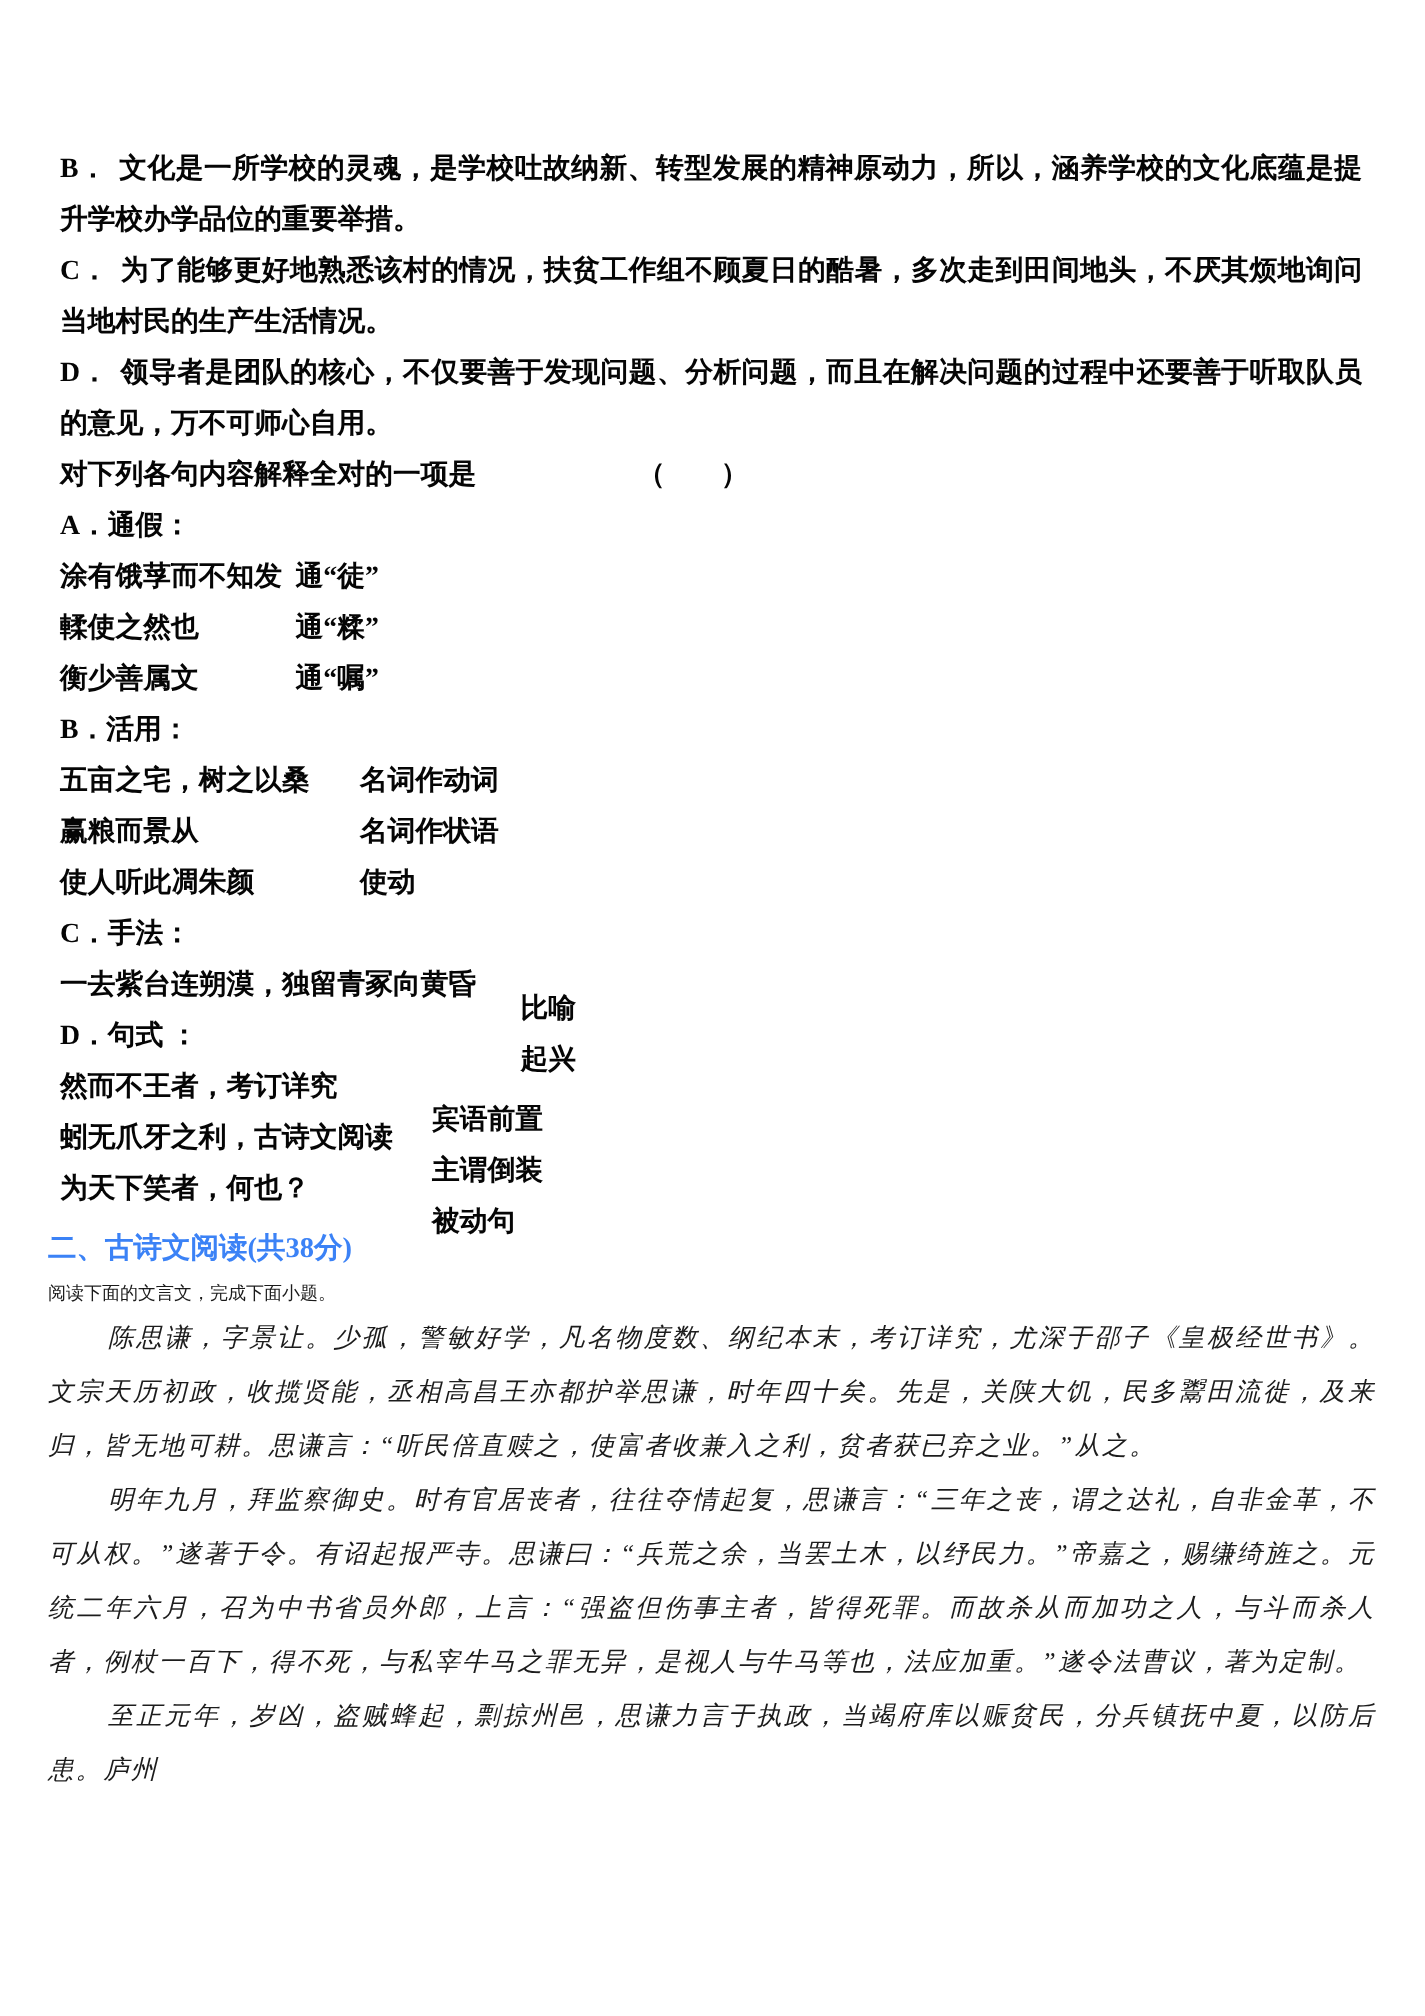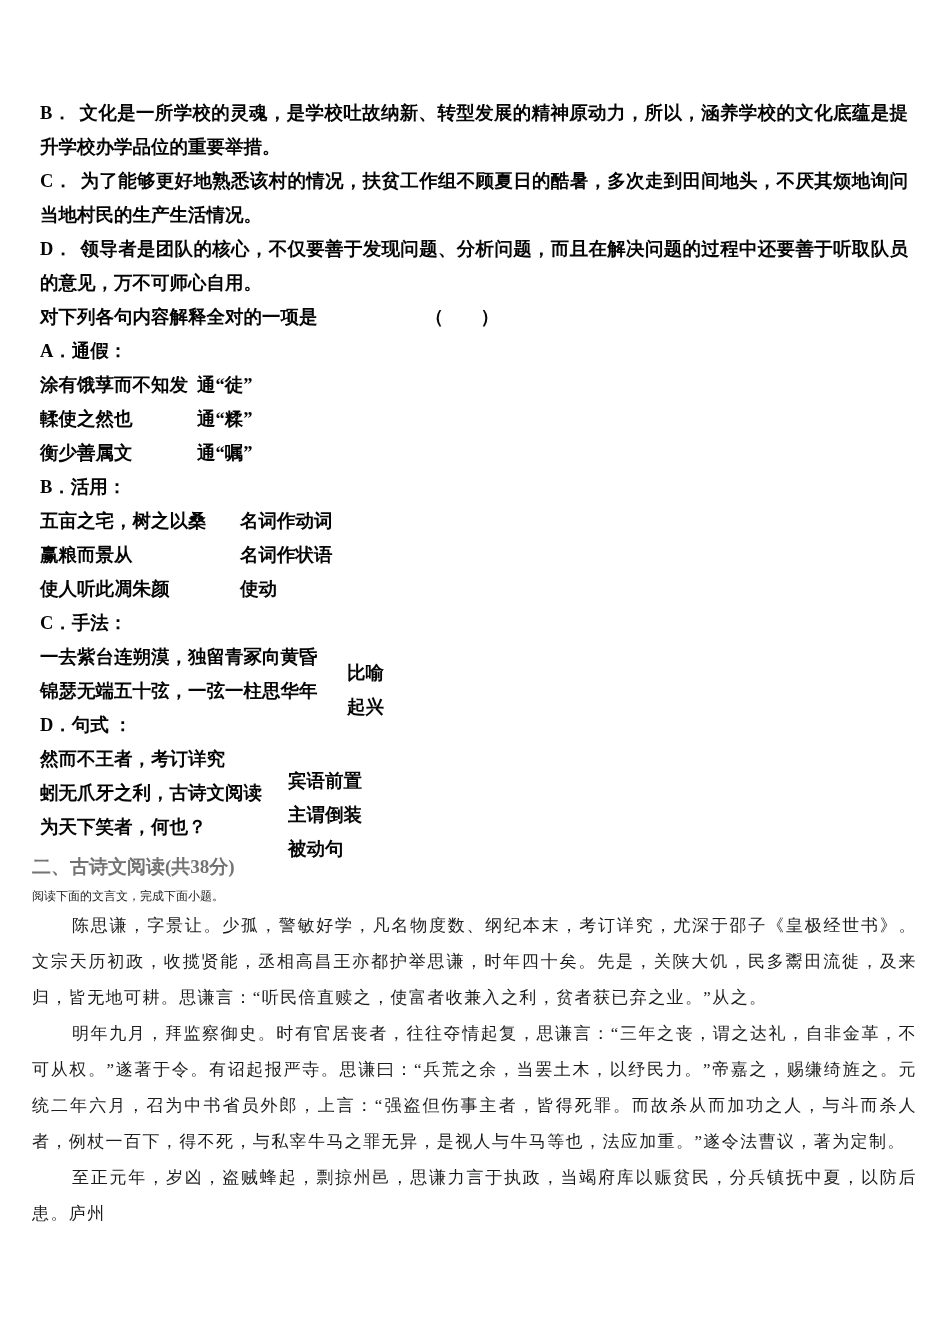--- a/index.html
+++ b/index.html
@@ -34,38 +34,38 @@
   .gb .c2 { left: 200px; }
   .gc .c2 { left: 307px; margin-top: 16px; }
   .gd .c2 { left: 248px; margin-top: 22px; }
   
   .sec2 { padding: 0 33px 0 32px; }
   .sec2-heading {
     margin-top: 6px;
     font-weight: 700;
     font-size: 19px;
     line-height: 34px;
-    color: #737373;
+    color: #3b82f6;
   }
   .sec2-intro {
     font-weight: 400;
     font-size: 12px;
     line-height: 24px;
     color: #1a1a1a;
   }
   .passage {
     margin-top: 0;
     font-weight: 400;
     font-size: 17px;
     line-height: 36px;
     letter-spacing: 1.4px;
     text-align: justify;
     color: #1c1c1c;
   }
-  .passage p { margin: 0; text-indent: 40px; }
+  .passage p { margin: 0; text-indent: 40px; font-style: italic; }
 </style>
 </head>
 <body>
 
 <div class="page">
 
   <div class="sec1">
 
     <p class="opt"><span class="opt-label">B．</span><span>文化是一所学校的灵魂，是学校吐故纳新、转型发展的精神原动力，所以，涵养学校的文化底蕴是提升学校办学品位的重要举措。</span></p>
 
@@ -83,21 +83,21 @@
     <div class="g-row ga"><span class="c1">輮使之然也</span><span class="c2">通“糅”</span></div>
     <div class="g-row ga"><span class="c1">衡少善属文</span><span class="c2">通“嘱”</span></div>
 
     <div class="g-label">B．活用：</div>
     <div class="g-row gb"><span class="c1">五亩之宅，树之以桑</span><span class="c2">名词作动词</span></div>
     <div class="g-row gb"><span class="c1">赢粮而景从</span><span class="c2">名词作状语</span></div>
     <div class="g-row gb"><span class="c1">使人听此凋朱颜</span><span class="c2">使动</span></div>
 
     <div class="g-label">C．手法：</div>
     <div class="g-row gc"><span class="c1">一去紫台连朔漠，独留青冢向黄昏</span><span class="c2">比喻</span></div>
-    <div class="g-row gc"><span class="c1">锦瑟无端五十弦，一弦一柱思华年</span><span class="c2">起兴</span></div>
+    <div class="g-row gc"><span class="c2">起兴</span></div>
 
     <div class="g-label">D．句式 ：</div>
     <div class="g-row gd"><span class="c1">然而不王者，考订详究</span><span class="c2">宾语前置</span></div>
     <div class="g-row gd"><span class="c1">蚓无爪牙之利，古诗文阅读</span><span class="c2">主谓倒装</span></div>
     <div class="g-row gd"><span class="c1">为天下笑者，何也？</span><span class="c2">被动句</span></div>
 
   </div>
 
   <div class="sec2">
     <div class="sec2-heading">二、古诗文阅读(共38分)</div>

